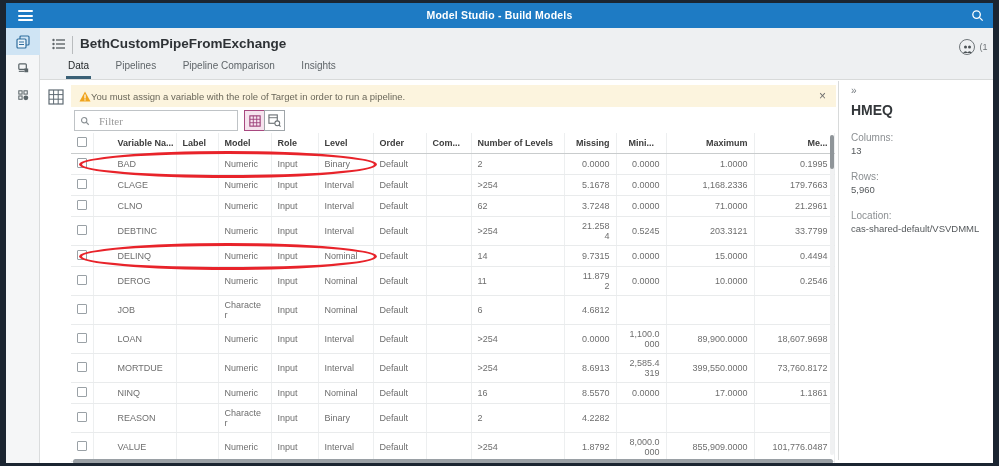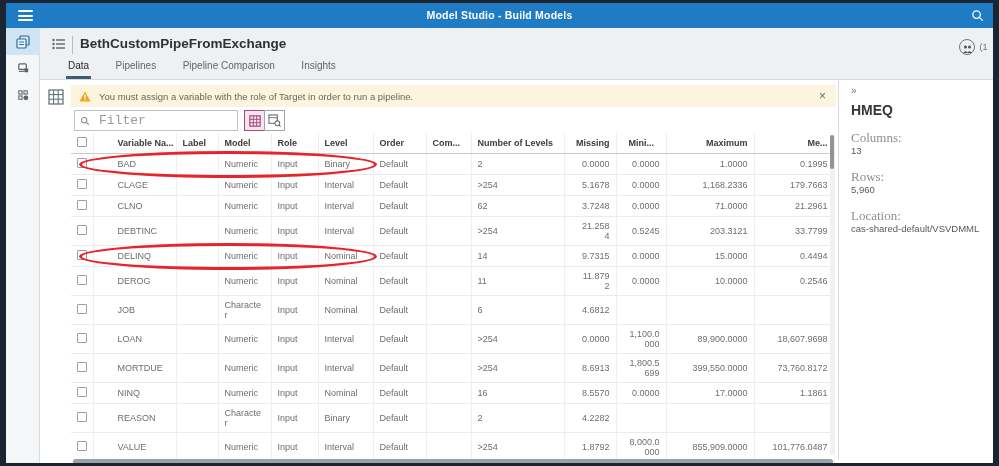--- a/index.html
+++ b/index.html
@@ -30,26 +30,26 @@
   .collab-circle { display:inline-block; vertical-align:middle; width:16px; height:16px; border:1px solid #70767a; border-radius:50%; text-align:center; }
   .collab-count { font-size:9px; color:#6d7276; vertical-align:middle; }
   .tabs { position:absolute; left:17px; bottom:0; }
   .tab { display:inline-block; margin:0 9px; padding:4px 2px 5px 2px; font-size:10px; color:#5f6569; border-bottom:3px solid transparent; cursor:pointer; }
   .tab.active { color:#24282b; border-bottom-color:#3a6076; }
   
   .mini-toolbar { position:absolute; left:34px; top:78px; width:31px; height:379px; background:#fff; }
   .mini-toolbar .grid-btn { margin:8px auto 0 auto; width:16px; height:16px; display:block; }
   .warning-bar { position:absolute; left:65px; top:82px; width:765px; height:22px; background:#fcf4de; display:flex; align-items:center; }
   .warning-bar .tri { margin-left:8px; }
-  .warning-text { margin-left:8px; font-size:9.5px; color:#6a675a; flex:1; }
+  .warning-text { font-size:9.5px; color:#6a675a; flex:1; }
   .warning-close { margin-right:10px; font-size:12px; color:#6e6e6e; cursor:pointer; line-height:10px; }
   .filter-row { position:absolute; left:68px; top:107px; height:21px; }
   .filter-box { position:absolute; left:0; top:0; width:164px; height:21px; background:#fff; border:1px solid #bfc3c6; display:flex; align-items:center; }
   .filter-box svg { margin-left:5px; }
-  .filter-input { border:none; outline:none; background:transparent; font-size:13px; color:#444; width:130px; margin-left:9px; font-family:Liberation Mono, monospace; }
+  .filter-input { border:none; outline:none; background:transparent; font-size:11px; color:#444; width:130px; margin-left:9px; font-family:Liberation Serif, serif; }
   .filter-input::placeholder { color:#9a9a9a; }
   .view-btn { position:absolute; top:0; width:21px; height:21px; display:flex; align-items:center; justify-content:center; cursor:pointer; }
   .view-btn.sel { left:170px; background:#f6e3ee; border:1px solid #a8487f; }
   .view-btn.plain { left:190px; background:#fff; border:1px solid #9fa5a9; }
   
   .table-wrap { position:absolute; left:65px; top:130px; width:766px; }
   table { border-collapse:collapse; table-layout:fixed; width:763px; }
   th, td { font-size:9px; padding:4px 6px; border-right:1px solid #edeff0; overflow:hidden; }
   thead th { font-weight:bold; color:#3c3c3c; text-align:left; white-space:nowrap; border-bottom:1px solid #c9cccd; height:18px; padding-top:4px; }
   tbody td { color:#6e6e6e; border-bottom:1px solid #e9ebec; vertical-align:middle; line-height:10px; }
@@ -65,21 +65,21 @@
   .sort-arrow { font-weight:normal; color:#555; font-size:9px; }
   .red-ellipse { position:absolute; border:3px solid #e8232a; border-radius:50%; pointer-events:none; }
   .vscroll-track { position:absolute; left:759px; top:2px; width:4px; height:320px; background:#f0f1f2; border-radius:2px; }
   .vscroll-thumb { position:absolute; left:759px; top:2px; width:4px; height:34px; background:#8f9599; border-radius:2px; }
   .hscroll { position:absolute; left:67px; top:456px; width:760px; height:5px; background:#9aa0a5; border-radius:3px; }
   
   .details { position:absolute; left:832px; top:78px; width:155px; height:379px; background:#fff; border-left:1px solid #d8dada; padding:4px 0 0 12px; }
   .collapse-ic { font-size:10px; color:#73797d; cursor:pointer; }
   .details-title { margin-top:6px; font-size:14px; font-weight:bold; color:#33373a; }
   .dfield { margin-top:13px; }
-  .dlabel { font-size:13px; color:#8b8f92; line-height:13px;font-family:Liberation Serif, serif; }
+  .dlabel { font-size:10px; color:#8b8f92; line-height:13px; }
   .dvalue { font-size:9.5px; color:#55595c; line-height:13px; }
 </style>
 </head>
 <body>
 
 <div id="app">
 
   <div class="topbar">
     <div class="hamburger">
         <span></span>
@@ -355,21 +355,21 @@
             <td class="c-check"><span class="cb"></span></td>
             <td class="c-name">MORTDUE</td>
             <td class="c-label"></td>
             <td class="c-type">Numeric</td>
             <td class="c-role">Input</td>
             <td class="c-level">Interval</td>
             <td class="c-order">Default</td>
             <td class="c-com"></td>
             <td class="c-levels">&gt;254</td>
             <td class="c-missing">8.6913</td>
-            <td class="c-min">1,800.5699</td>
+            <td class="c-min">2,585.4319</td>
             <td class="c-max">399,550.0000</td>
             <td class="c-mean">73,760.8172</td>
           </tr>
           <tr>
             <td class="c-check"><span class="cb"></span></td>
             <td class="c-name">NINQ</td>
             <td class="c-label"></td>
             <td class="c-type">Numeric</td>
             <td class="c-role">Input</td>
             <td class="c-level">Nominal</td>

